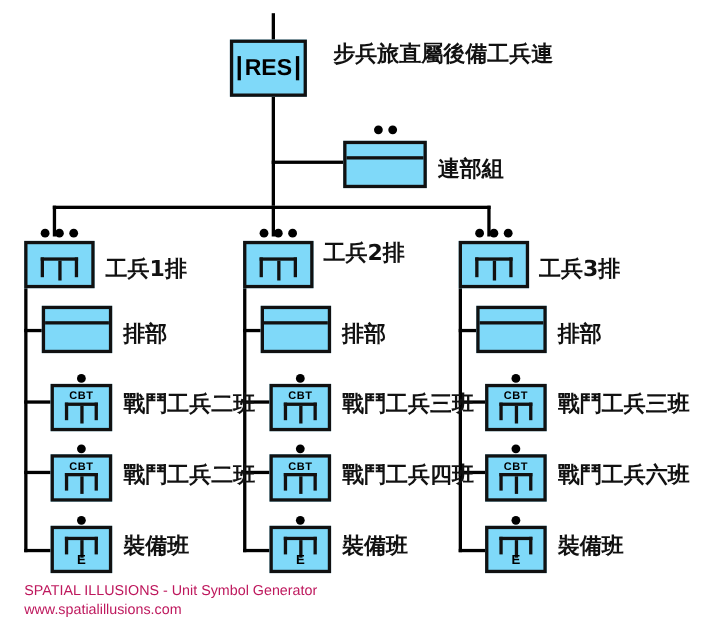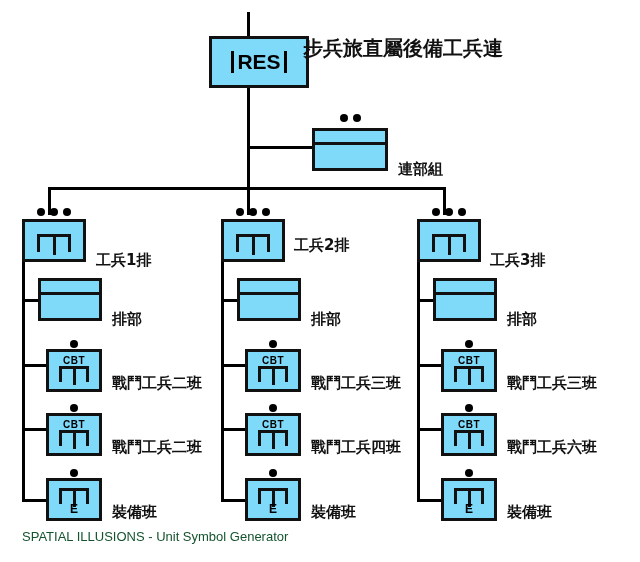--- a/index.html
+++ b/index.html
@@ -128,31 +128,31 @@
   }
   .title-label {
     font-size: 20px;
     line-height: 24px;
   }
   .title-sub {
     font-size: 19px;
     line-height: 23px;
     text-align: center;
   }
-  .lbl-15 { font-size: 15px; margin-top: 20px; }
+  .lbl-15 { font-size: 20px; }
 
   
   .footer {
     position: absolute;
     left: 22px;
     top: 528px;
     font-family: "Liberation Sans", "DejaVu Sans", sans-serif;
     font-size: 13px;
     line-height: 17px;
-    color: #14532d;
+    color: #be185d;
     white-space: nowrap;
   }
 </style>
 </head>
 <body>
 
 <div id="canvas">
 
   <div class="line vline" style="left:247px; top:12px; height:24px;"></div>
   <div class="line vline" style="left:247px; top:88px; height:99px;"></div>
@@ -174,21 +174,21 @@
   <div class="line hline" style="left:221px; top:364px; width:24px;"></div>
   <div class="line hline" style="left:221px; top:428px; width:24px;"></div>
   <div class="line hline" style="left:221px; top:499px; width:24px;"></div>
 
   <div class="line vline" style="left:417px; top:262px; height:240px;"></div>
   <div class="line hline" style="left:417px; top:299px; width:16px;"></div>
   <div class="line hline" style="left:417px; top:364px; width:24px;"></div>
   <div class="line hline" style="left:417px; top:428px; width:24px;"></div>
   <div class="line hline" style="left:417px; top:499px; width:24px;"></div>
 
-  <div class="sym" style="left:209px; top:36px; width:100px; height:52px;">
+  <div class="sym" style="left:209px; top:36px; width:70px; height:52px;">
     <div class="res-wrap">
       <span class="res-text">RES</span>
     </div>
   </div>
   <div class="label title-label" style="left:303px; top:36px;">步兵旅直屬後備工兵連</div>
 
   <div class="dots" style="left:312px; top:113px; width:76px; height:10px;">
     <span class="dot"></span>
     <span class="dot"></span>
   </div>
@@ -342,15 +342,16 @@
   <div class="sym" style="left:441px; top:478px; width:56px; height:43px;">
     <div class="eng" style="left:10px; top:7px; width:30px; height:16px;">
       <div class="mid" style="height:16px;"></div>
     </div>
     <div class="e-text" style="bottom:2px;">E</div>
   </div>
   <div class="label lbl-15" style="left:507px; top:483px;">裝備班</div>
 
   <div class="footer">
     <div>SPATIAL ILLUSIONS - Unit Symbol Generator</div>
+    <div>www.spatialillusions.com</div>
   </div>
 
 </div>
 
 </body></html>

